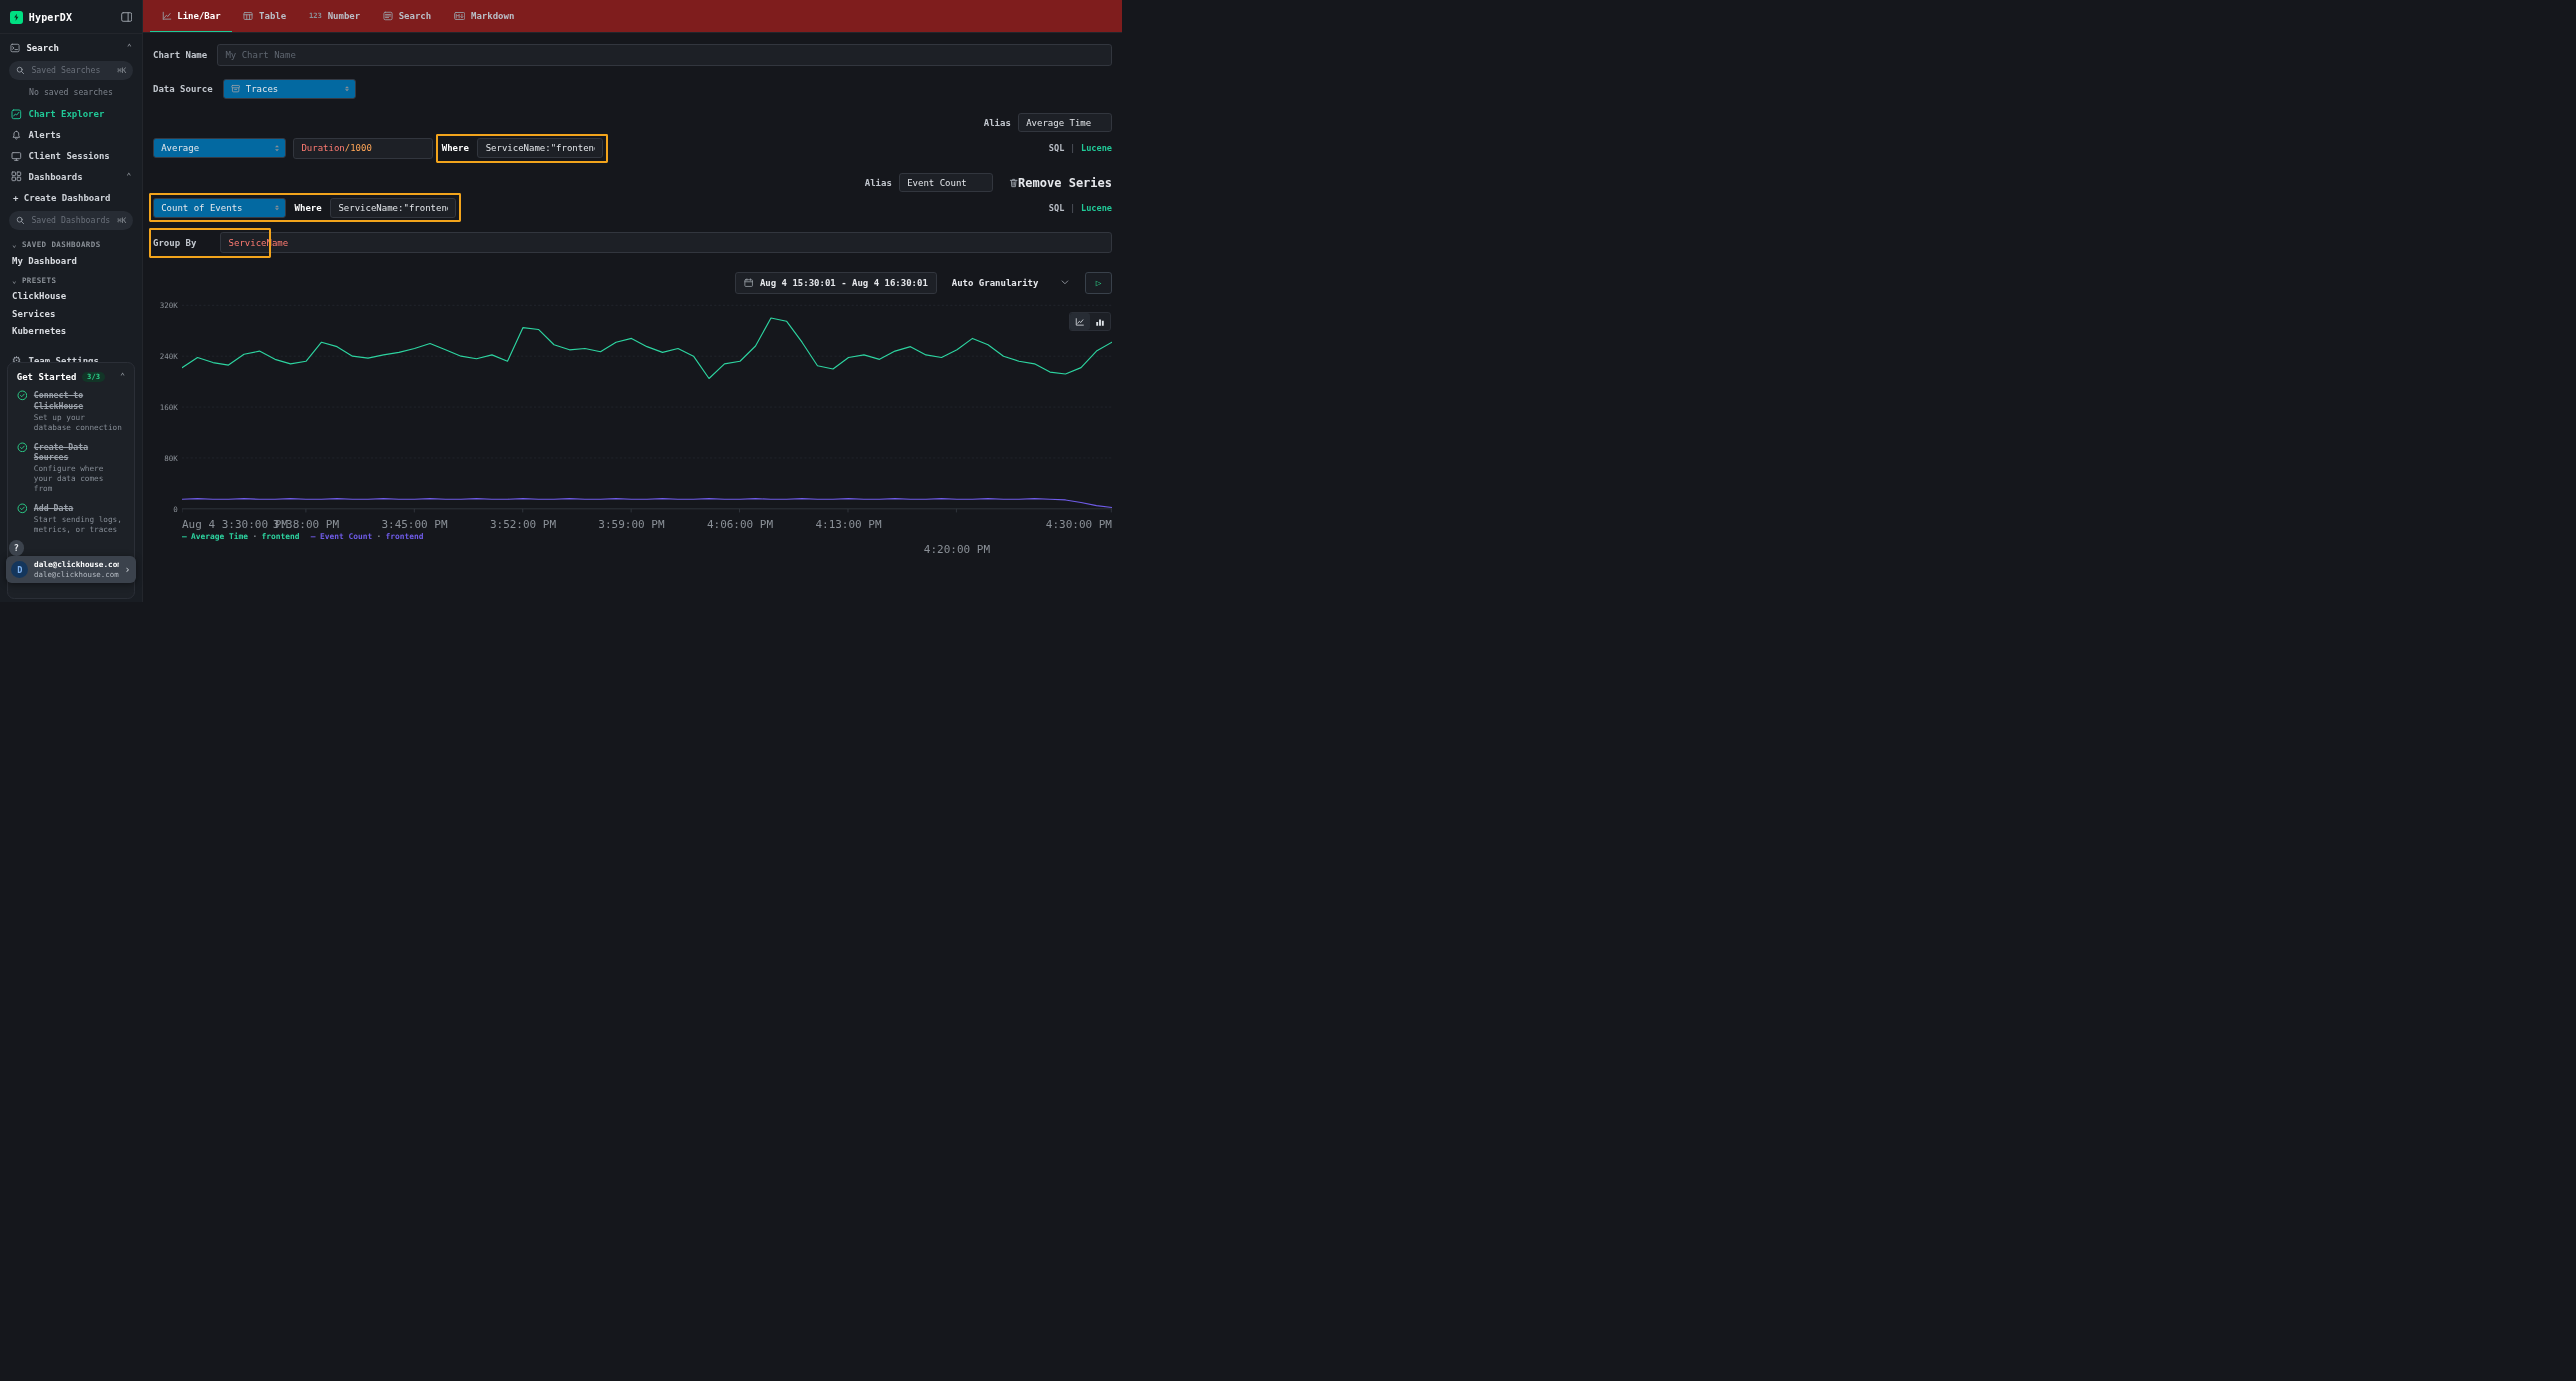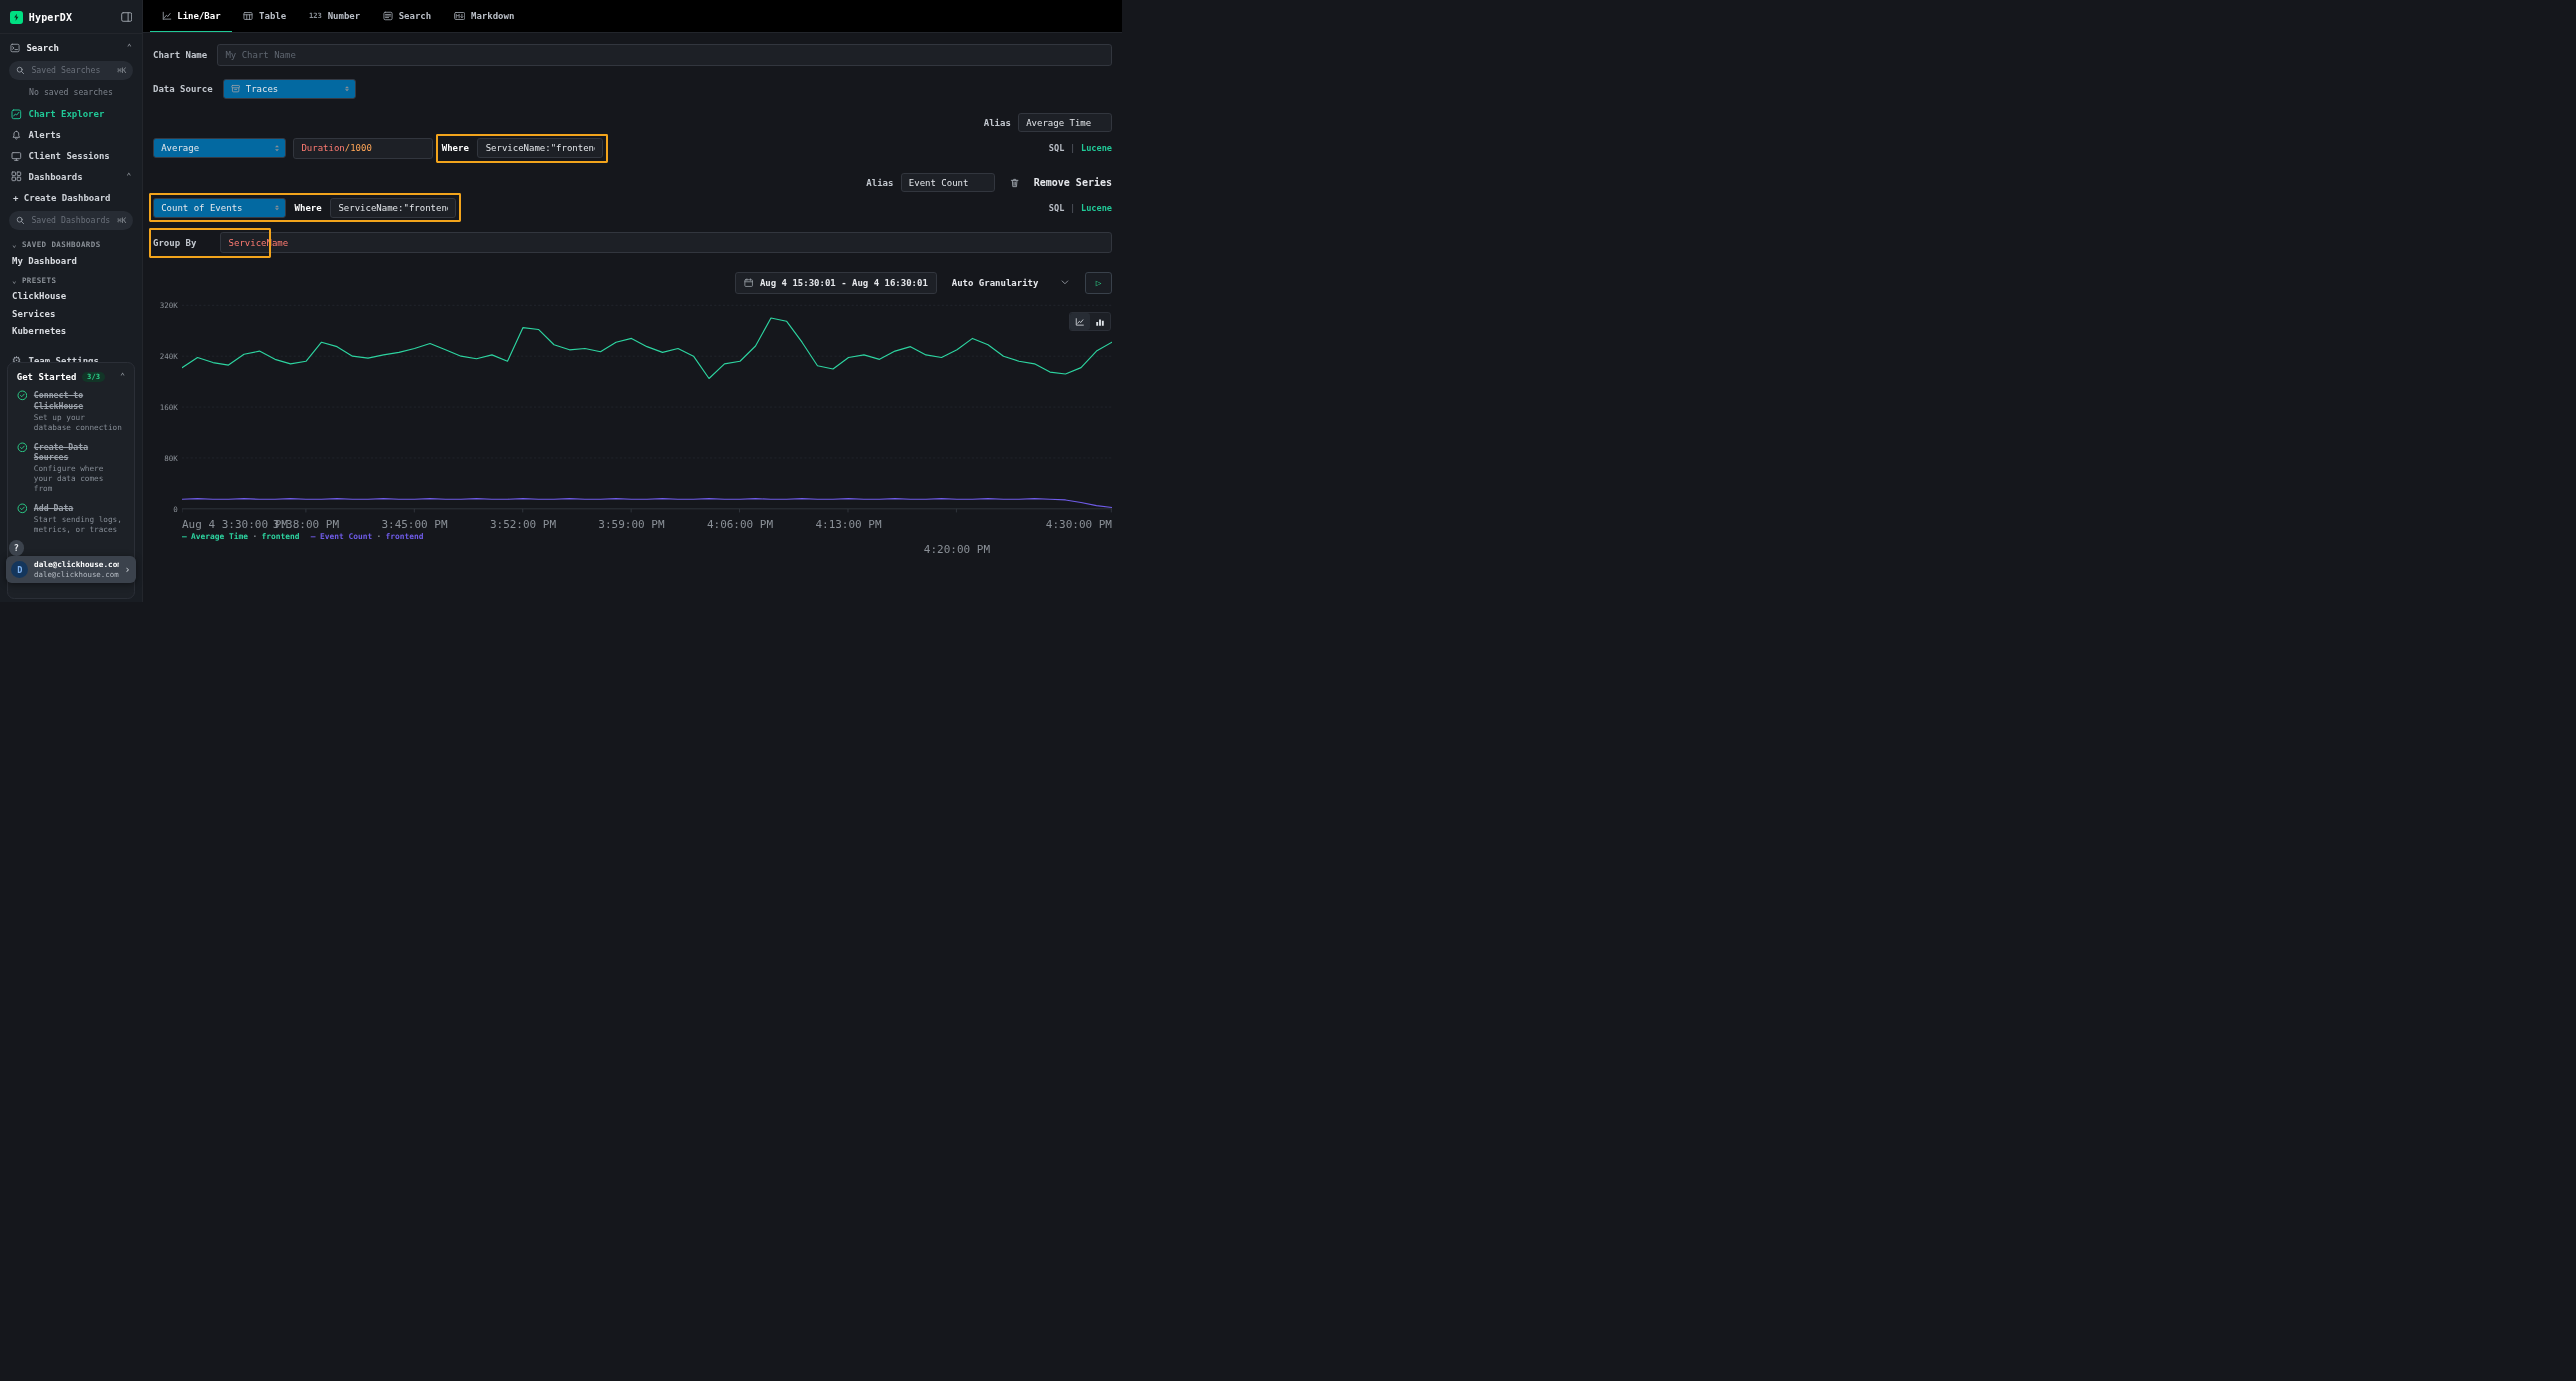--- a/index.html
+++ b/index.html
@@ -46,21 +46,21 @@
   .help-bubble { position:absolute; left:8.6px; bottom:46px; width:15.7px; height:15.7px; border-radius:50%; background:#3c434d; color:#e6e9ed; display:grid; place-items:center; font-weight:700; font-size:8.6px; z-index:4; cursor:pointer; }
   .user-pill { position:absolute; left:5.7px; right:5.7px; bottom:18.6px; background:#3b424c; border-radius:5.7px; display:flex; align-items:center; gap:5.7px; padding:4.3px 5.7px; z-index:3; box-shadow:0 1.4px 7.2px rgba(0,0,0,.45); cursor:pointer; }
   .avatar { width:17px; height:17px; min-width:17px; border-radius:50%; background:#14365c; color:#7fb2f0; font-weight:700; display:grid; place-items:center; font-size:8.6px; }
   .user-text { min-width:0; }
   .user-email { color:#ffffff; font-weight:700; font-size:7.7px; line-height:1.25; white-space:nowrap; overflow:hidden; }
   .user-org { color:#b6bcc4; font-size:7.4px; white-space:nowrap; overflow:hidden; }
   .user-chev { margin-left:auto; color:#ccd1d7; font-size:10px; }
 
   
   .main { flex:1; display:flex; flex-direction:column; background:#15171c; min-width:0; }
-  .tabbar { height:33px; display:flex; align-items:stretch; background:#000000; border-bottom:0.7px solid #22252b; padding-left:7.2px; }
+  .tabbar { height:33px; display:flex; align-items:stretch; background:#7f1d1d; border-bottom:0.7px solid #22252b; padding-left:7.2px; }
   .tab { display:flex; align-items:center; gap:5.7px; padding:0 11.4px; color:#b9bec6; font-weight:600; border-bottom:1.4px solid transparent; cursor:pointer; }
   .tab.active { color:#ffffff; border-bottom-color:var(--green); }
   .icon123 { font-size:7.2px; color:#8a9097; font-weight:700; letter-spacing:0; }
 
   .content { padding:7.2px 10px 0; flex:1; display:flex; flex-direction:column; min-height:0; }
   .row { display:flex; align-items:center; }
   .field-label { color:#c2c7ce; font-weight:600; white-space:nowrap; }
   .input { background:#1d2026; border:0.7px solid #32363e; border-radius:2.9px; height:21.5px; color:#e3e6ea; font-family:inherit; font-size:9px; padding:0 7.2px; }
   .input::placeholder { color:#5f6670; }
   .div-input { display:flex; align-items:center; gap:0; }
@@ -69,21 +69,21 @@
   .updown::before { content:""; display:block; border:2.5px solid transparent; border-bottom-color:#8a9097; margin-bottom:1.4px; }
   .updown::after  { content:""; display:block; border:2.5px solid transparent; border-top-color:#8a9097; }
 
   .chart-name-row { margin-top:4.3px; gap:10px; }
   .chart-name-input { flex:1; }
   .data-source-row { margin-top:13px; gap:10px; }
   .ds-select { width:133px; }
 
   .alias-row { margin-top:14.3px; justify-content:flex-end; gap:7.2px; }
   .alias-input { width:94px; height:18.6px; }
-  .remove-series { display:flex; align-items:center; gap:14px; font-weight:700; font-size:10px; color:#e6e8ec; margin-left:8.6px; cursor:pointer; }
+  .remove-series { display:flex; align-items:center; gap:0; font-weight:700; font-size:12px; color:#e6e8ec; margin-left:8.6px; cursor:pointer; }
 
   .series-row { margin-top:5.7px; gap:7.2px; }
   .agg-select { width:133px; justify-content:flex-start; }
   .field-input { width:140px; }
   .where-label { font-weight:700; color:#ffffff; padding:0 1.4px; white-space:nowrap; }
   .where-input { width:126px; height:20px; }
   .spacer { flex:1; }
   .sql-lucene { display:flex; gap:5.7px; font-weight:700; font-size:8.6px; align-items:center; }
   .sql { color:#b9bec6; cursor:pointer; } .pipe { color:#4a4f57; } .lucene { color:var(--green); cursor:pointer; }
 

